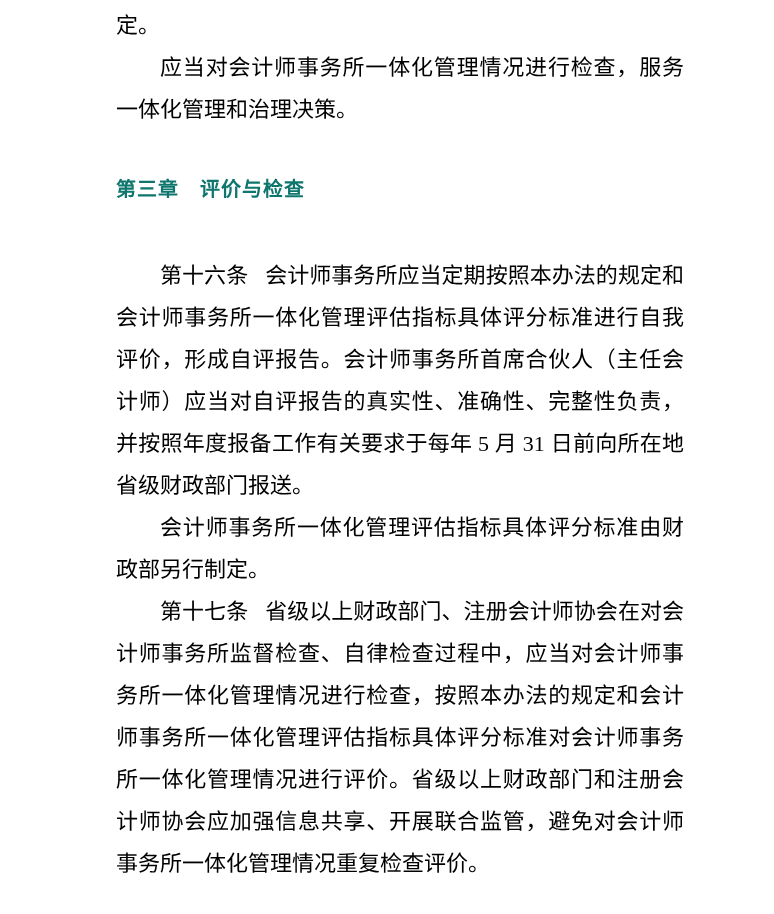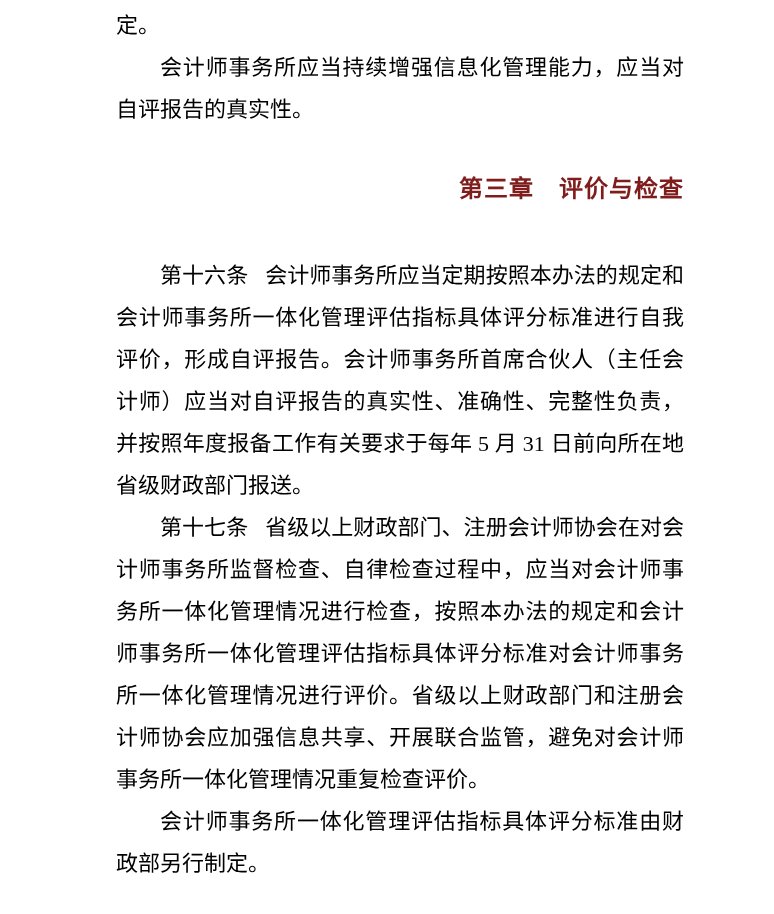--- a/index.html
+++ b/index.html
@@ -39,40 +39,40 @@
   .no-indent {
     text-indent: 0;
   }
   .article-label {
     font-weight: normal;
     margin-right: 17px;
   }
   .chapter-heading {
     font-family: "Liberation Sans", "DejaVu Sans", sans-serif;
     font-weight: bold;
-    font-size: 24px;
+    font-size: 20px;
     line-height: 44px;
-    text-align: right;
+    text-align: left;
     margin: 36px 0 44px 0;
-    color: #7f1d1d;
+    color: #0f766e;
     letter-spacing: 1px;
   }
 </style>
 </head>
 <body>
 
 <div class="page">
   <div class="text-column">
 
     <p class="body-text no-indent">定。</p>
 
-    <p class="body-text indent-2">会计师事务所应当持续增强信息化管理能力，应当对自评报告的真实性。</p>
+    <p class="body-text indent-2">应当对会计师事务所一体化管理情况进行检查，服务一体化管理和治理决策。</p>
 
     <h2 class="chapter-heading">第三章　评价与检查</h2>
 
     <p class="body-text indent-2"><span class="article-label">第十六条</span><span>会计师事务所应当定期按照本办法的规定和会计师事务所一体化管理评估指标具体评分标准进行自我评价，形成自评报告。会计师事务所首席合伙人（主任会计师）应当对自评报告的真实性、准确性、完整性负责，并按照年度报备工作有关要求于每年 5 月 31 日前向所在地省级财政部门报送。</span></p>
 
+    <p class="body-text indent-2">会计师事务所一体化管理评估指标具体评分标准由财政部另行制定。</p>
+
     <p class="body-text indent-2"><span class="article-label">第十七条</span><span>省级以上财政部门、注册会计师协会在对会计师事务所监督检查、自律检查过程中，应当对会计师事务所一体化管理情况进行检查，按照本办法的规定和会计师事务所一体化管理评估指标具体评分标准对会计师事务所一体化管理情况进行评价。省级以上财政部门和注册会计师协会应加强信息共享、开展联合监管，避免对会计师事务所一体化管理情况重复检查评价。</span></p>
-
-    <p class="body-text indent-2">会计师事务所一体化管理评估指标具体评分标准由财政部另行制定。</p>
 
   </div>
 </div>
 
 </body></html>

